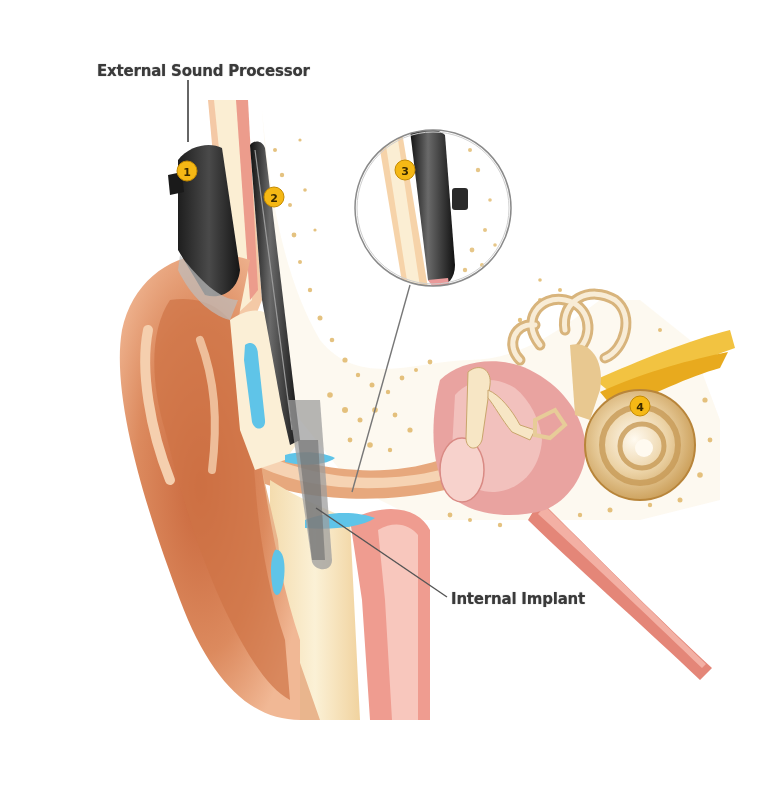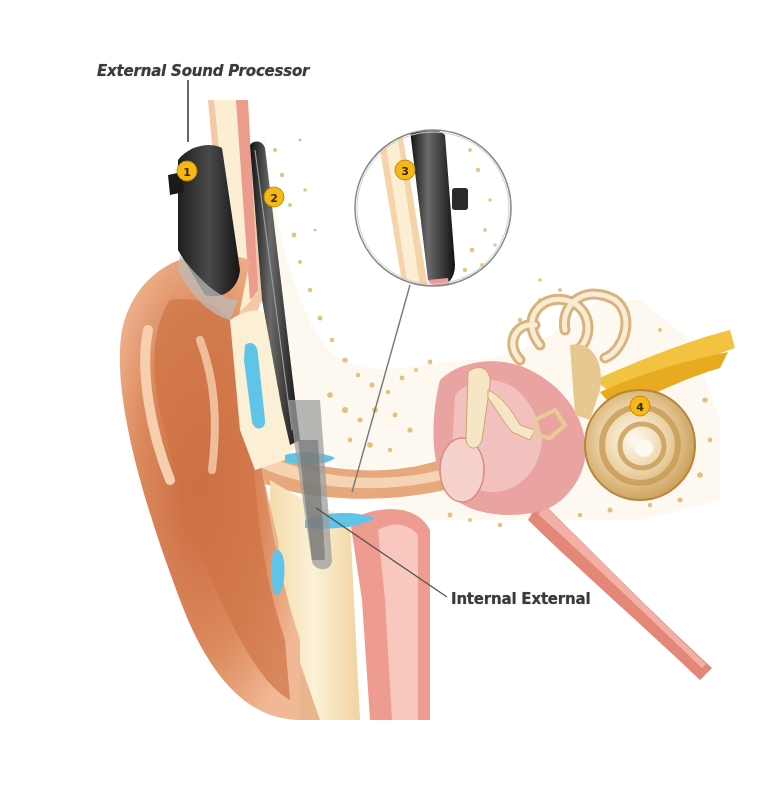--- a/index.html
+++ b/index.html
@@ -8,21 +8,21 @@
     .label {
       position: absolute;
       font-family: "DejaVu Sans", sans-serif;
       font-weight: bold;
       color: #3a3a3a;
       font-size: 15px;
       letter-spacing: -0.2px;
       white-space: nowrap;
       text-shadow: 0 0 1px #888;
     }
-    #label-external { left: 97px; top: 62px; font-style: italic; }
+    #label-external { left: 97px; top: 62px; }
     #label-internal { left: 451px; top: 590px; }
     .badge-text {
       font-family: "DejaVu Sans", sans-serif;
       font-weight: bold;
       font-size: 11px;
       fill: #3a2a00;
     }
   </style>
 </head>
 <body>
@@ -243,14 +243,14 @@
       <circle cx="405" cy="170" r="10" fill="#f5b815" stroke="#c48a00" stroke-width="1"></circle>
       <text x="405" y="174.5" text-anchor="middle" class="badge-text">3</text>
     </g>
     <g>
       <circle cx="640" cy="406" r="10" fill="#f5b815" stroke="#c48a00" stroke-width="1"></circle>
       <text x="640" y="410.5" text-anchor="middle" class="badge-text">4</text>
     </g>
   </svg>
 
   <div class="label" id="label-external">External Sound Processor</div>
-  <div class="label" id="label-internal">Internal External</div>
+  <div class="label" id="label-internal">Internal Implant</div>
 </div>
 
 </body></html>

